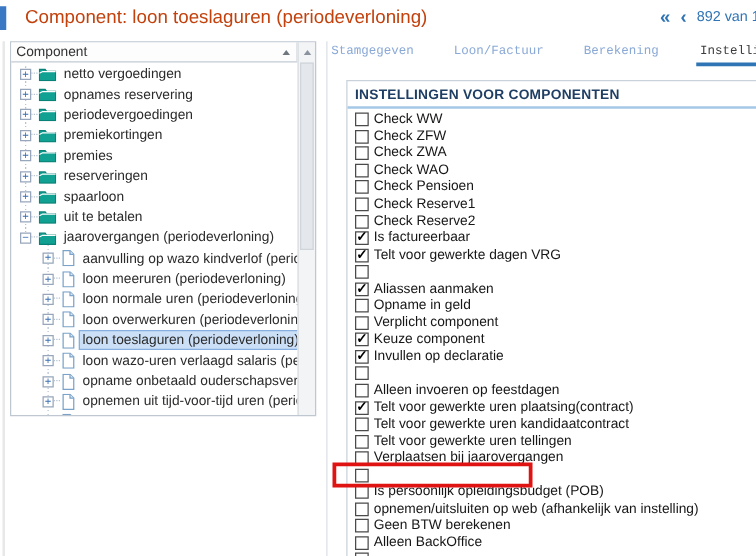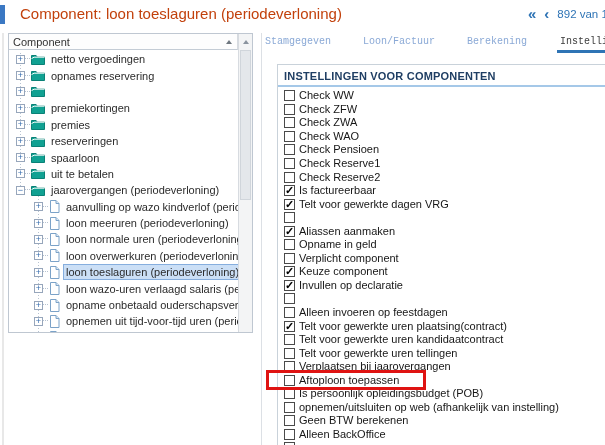--- a/index.html
+++ b/index.html
@@ -99,20 +99,21 @@
         </div>
         <div class="trow">
           <span class="exp">+</span>
           <span class="connector"></span>
           <span class="ticon">
             <svg width="14" height="11" viewBox="0 0 14 11">
               <path d="M0.5 1.5 h4.6 l1.2 1.6 h7.2 v7.4 h-13 z" fill="#11a192" stroke="#0a8176"></path>
               <path d="M0.5 4.6 l2.6 -1.4 h10.4" fill="none" stroke="#ffffff" stroke-width="1"></path>
             </svg>
           </span>
+          <span class="tlabel">periodevergoedingen</span>
         </div>
         <div class="trow">
           <span class="exp">+</span>
           <span class="connector"></span>
           <span class="ticon">
             <svg width="14" height="11" viewBox="0 0 14 11">
               <path d="M0.5 1.5 h4.6 l1.2 1.6 h7.2 v7.4 h-13 z" fill="#11a192" stroke="#0a8176"></path>
               <path d="M0.5 4.6 l2.6 -1.4 h10.4" fill="none" stroke="#ffffff" stroke-width="1"></path>
             </svg>
           </span>
@@ -436,21 +437,20 @@
         <div class="srow">
           <span class="cb"></span>
           <span class="slabel">Telt voor gewerkte uren tellingen</span>
         </div>
         <div class="srow">
           <span class="cb"></span>
           <span class="slabel">Verplaatsen bij jaarovergangen</span>
         </div>
         <div class="srow">
           <span class="cb"></span>
-          <span class="slabel">Aftoploon toepassen</span>
           <div class="red-frame"></div>
         </div>
         <div class="srow">
           <span class="cb"></span>
           <span class="slabel">Is persoonlijk opleidingsbudget (POB)</span>
         </div>
         <div class="srow">
           <span class="cb"></span>
           <span class="slabel">opnemen/uitsluiten op web (afhankelijk van instelling)</span>
         </div>

